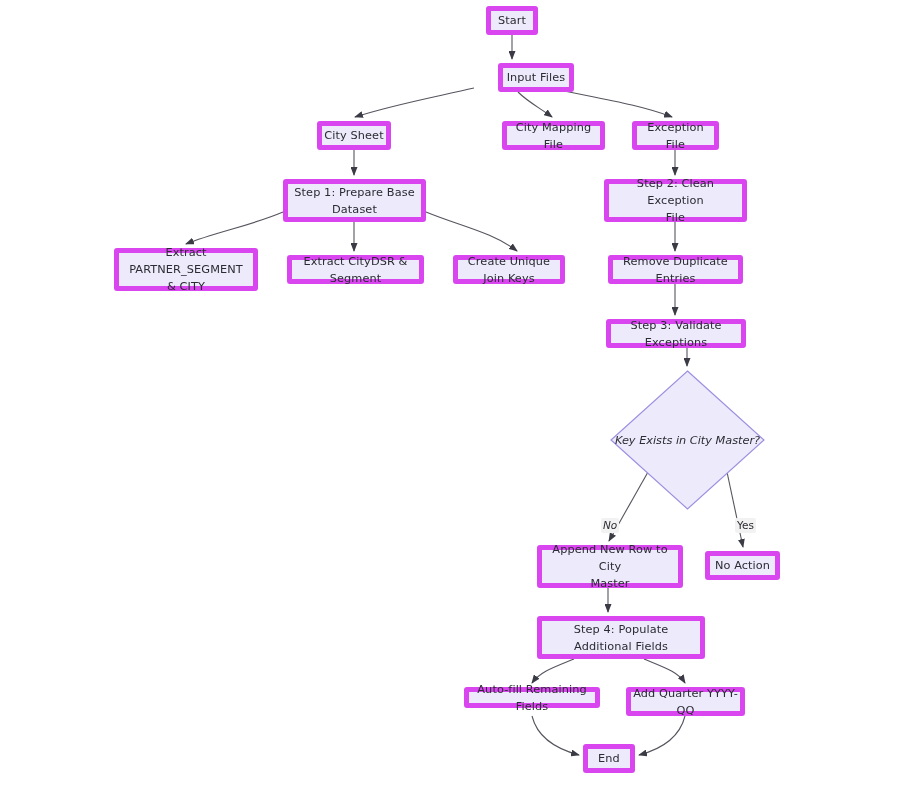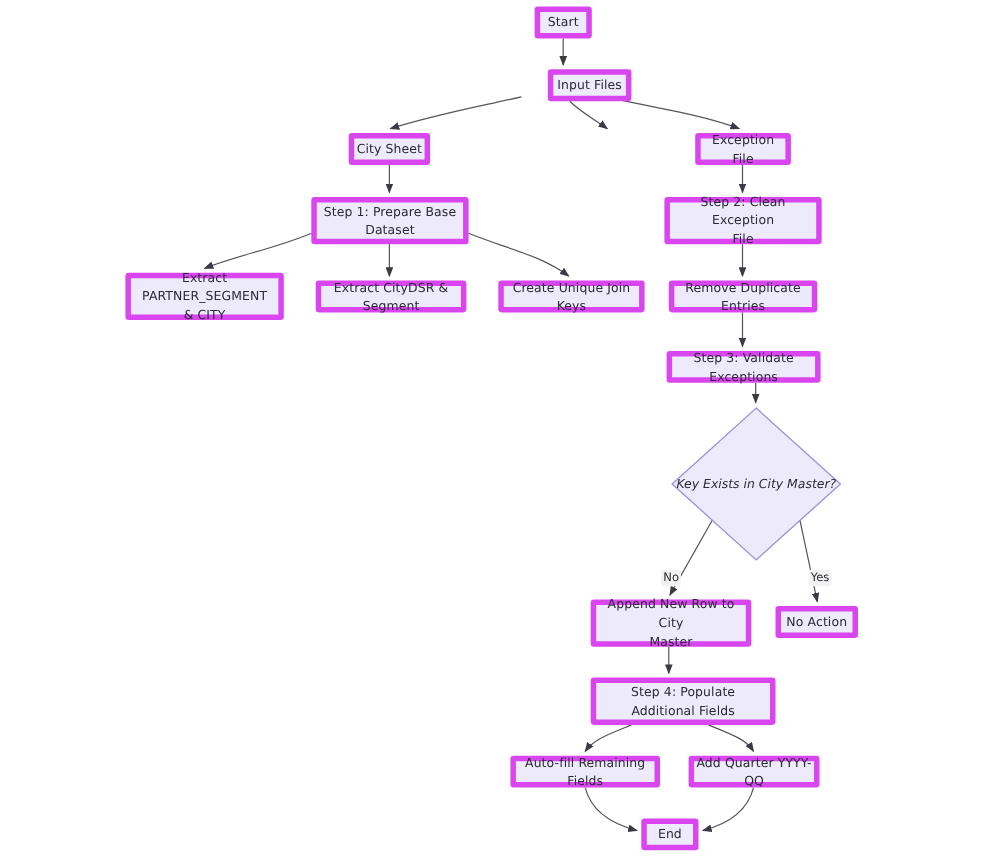--- a/index.html
+++ b/index.html
@@ -134,58 +134,59 @@
       <path d="M685,716 C679,740 658,750 639,755"></path>
     </g>
   </svg>
 
   <div class="node" style="left:486px;top:6px;width:52px;height:29px;">Start</div>
 
   <div class="node" style="left:498px;top:63px;width:76px;height:29px;">Input Files</div>
 
   <div class="node" style="left:317px;top:121px;width:74px;height:29px;">City Sheet</div>
 
+  <div class="node" style="left:502px;top:121px;width:103px;height:29px;">City Mapping File</div>
 
   <div class="node" style="left:632px;top:121px;width:87px;height:29px;">Exception File</div>
 
   <div class="node" style="left:283px;top:179px;width:143px;height:43px;">Step 1: Prepare Base
 Dataset</div>
 
   <div class="node" style="left:604px;top:179px;width:143px;height:43px;">Step 2: Clean Exception
 File</div>
 
   <div class="node" style="left:114px;top:248px;width:144px;height:43px;">Extract PARTNER_SEGMENT
 &amp; CITY</div>
 
   <div class="node" style="left:287px;top:255px;width:137px;height:29px;">Extract CityDSR &amp; Segment</div>
 
-  <div class="node" style="left:453px;top:255px;width:133px;height:29px;">Create Unique Join Keys</div>
+  <div class="node" style="left:453px;top:255px;width:112px;height:29px;">Create Unique Join Keys</div>
 
   <div class="node" style="left:608px;top:255px;width:135px;height:29px;">Remove Duplicate Entries</div>
 
   <div class="node" style="left:606px;top:319px;width:140px;height:29px;">Step 3: Validate Exceptions</div>
 
   <div class="decision-wrap" style="left:610px;top:370px;width:155px;height:140px;font-style:italic;">
     <svg class="decision-shape" viewBox="0 0 155 140" preserveAspectRatio="none" xmlns="http://www.w3.org/2000/svg">
       <polygon points="77.5,1 154,70 77.5,139 1,70" fill="#ECEAFB" stroke="#9D90E0" stroke-width="1.2"></polygon>
     </svg>
     <div class="decision-label">Key Exists in City Master?</div>
   </div>
 
   <div class="node" style="left:537px;top:545px;width:146px;height:43px;">Append New Row to City
 Master</div>
 
   <div class="node" style="left:705px;top:551px;width:75px;height:29px;">No Action</div>
 
   <div class="node" style="left:537px;top:616px;width:168px;height:43px;">Step 4: Populate
 Additional Fields</div>
 
-  <div class="node" style="left:464px;top:687px;width:136px;height:29px;">Auto-fill Remaining Fields</div>
+  <div class="node" style="left:464px;top:687px;width:136px;height:21px;">Auto-fill Remaining Fields</div>
 
   <div class="node" style="left:626px;top:687px;width:119px;height:29px;">Add Quarter YYYY-QQ</div>
 
   <div class="node" style="left:583px;top:744px;width:52px;height:29px;">End</div>
 
-  <div class="edge-label" style="left:601px;top:518px;">No</div>
+  <div class="edge-label" style="left:601px;top:518px;font-style:italic;">No</div>
 
   <div class="edge-label" style="left:735px;top:518px;">Yes</div>
 
 </div>
 
 </body></html>

